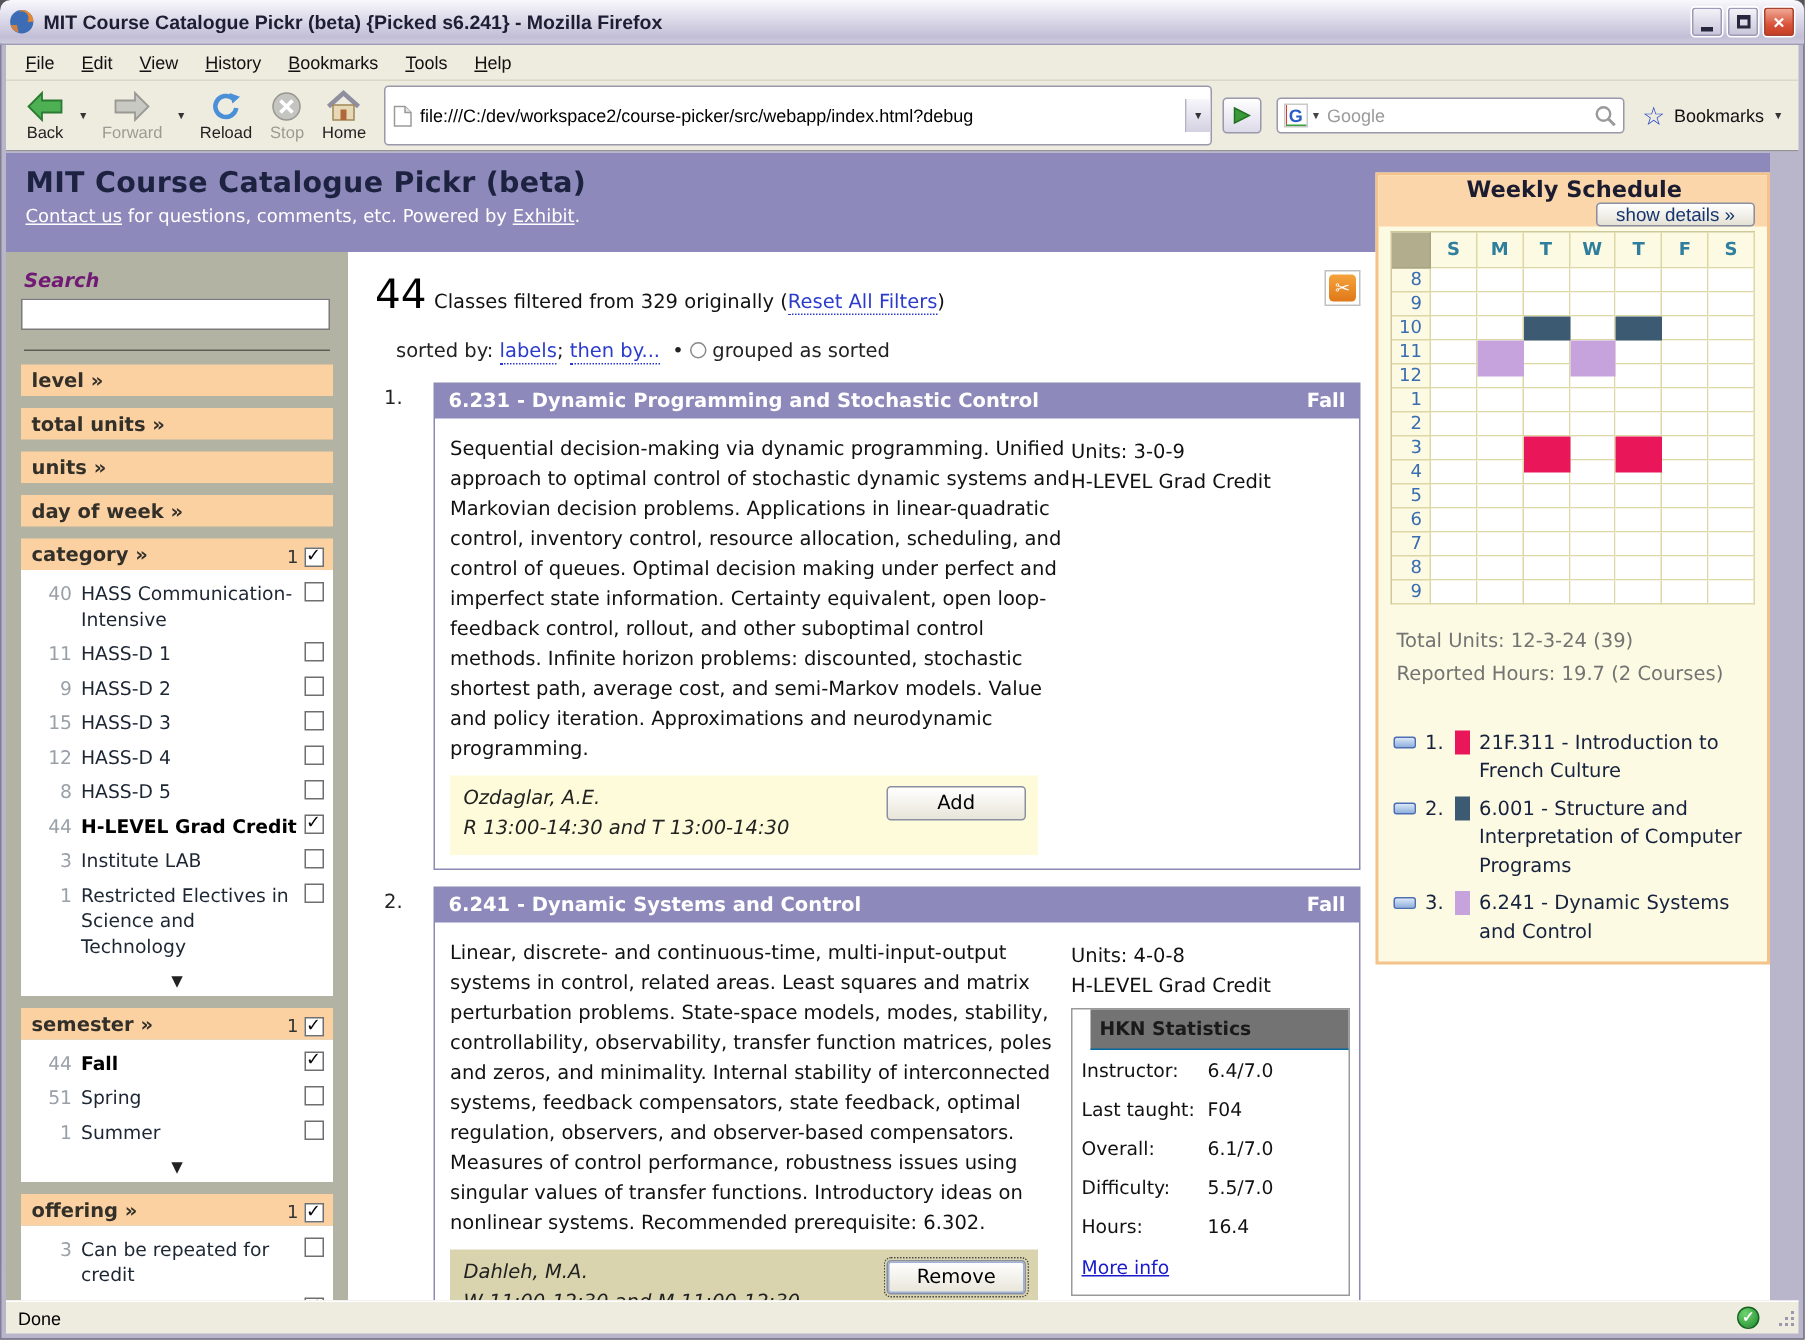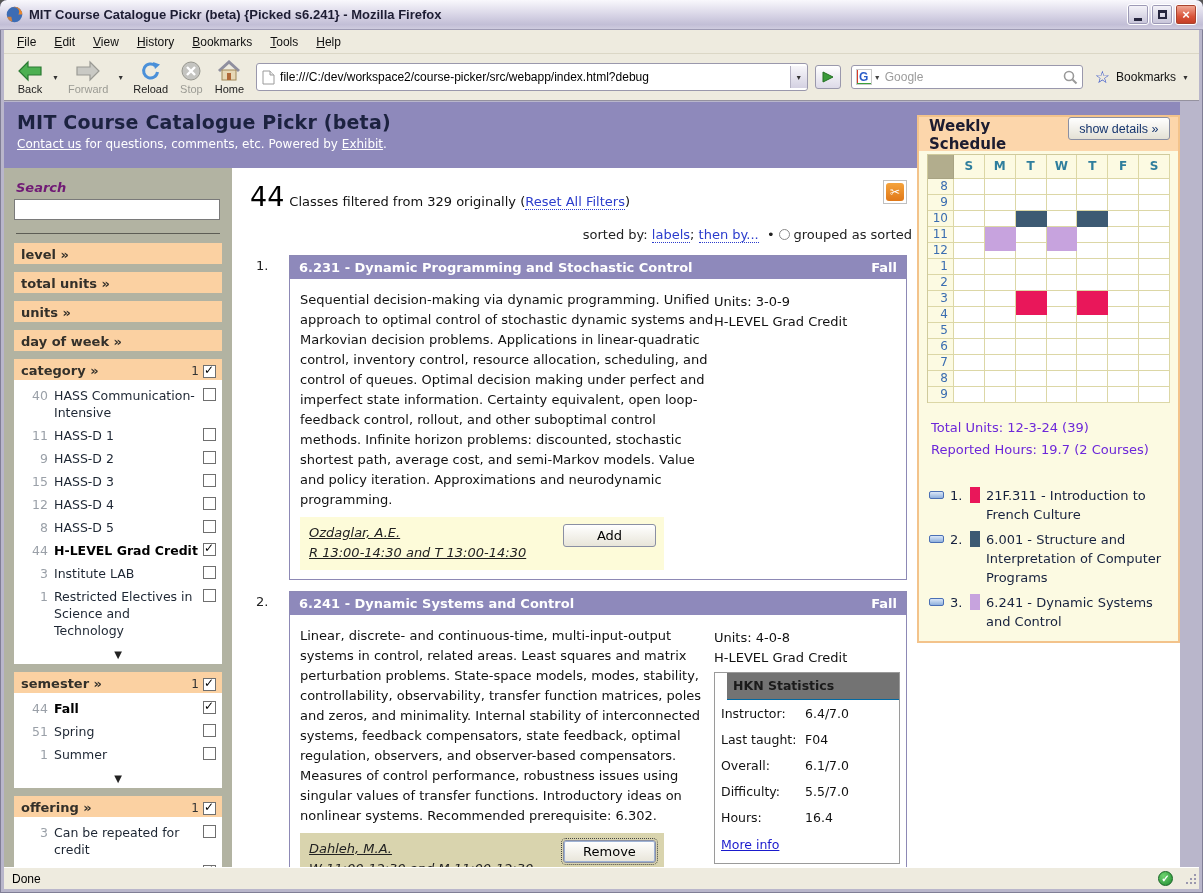--- a/index.html
+++ b/index.html
@@ -35,21 +35,21 @@
 
   
   .toolbar { position:absolute; left:4px; top:54px; width:1195px; height:47px; background:#eeebdf;
     border-bottom:1px solid #95929f; display:flex; align-items:center; padding:0 8px; gap:2px;
     font-family:"Liberation Sans",sans-serif; }
   .tbtn { display:flex; flex-direction:column; align-items:center; justify-content:center;
     padding:1px 5px; height:44px; }
   .tlabel { font-size:11px; color:#222; margin-top:1px; }
   .tbtn.disabled .tlabel { color:#9b9b94; }
   .tcaret { font-size:7px; color:#333; padding:0 2px; align-self:center; }
-  .urlbar { flex:1; height:28px; background:#fff; border:1px solid #9a98ac; border-radius:3px;
+  .urlbar { flex:1; height:40px; background:#fff; border:1px solid #9a98ac; border-radius:3px;
     display:flex; align-items:center; margin:0 5px; padding-left:5px; overflow:hidden; }
   .url-text { flex:1; font-size:12px; color:#000; white-space:nowrap; overflow:hidden; margin-left:5px; }
   .url-drop { width:17px; height:22px; background:linear-gradient(#f7f6fa,#d4d1e2);
     border-left:1px solid #b5b2c4; font-size:7px; color:#333; display:flex; align-items:center; justify-content:center; }
   .go-btn { width:26px; height:24px; border:1px solid #9a98ac; border-radius:3px;
     background:linear-gradient(#ffffff,#dddae8); display:flex; align-items:center; justify-content:center; margin-right:8px; }
   .searchbar { width:232px; height:24px; background:#fff; border:1px solid #9a98ac; border-radius:3px;
     display:flex; align-items:center; padding:0 4px; }
   .g-ic { width:16px; height:16px; border:1px solid #c9c9c9; font-size:12px; font-weight:bold;
     color:#2a5cc8; text-align:center; line-height:14px; box-shadow:inset 0 -1px 0 #3aa03a, inset 1px 0 0 #d93a2a; }
@@ -91,67 +91,67 @@
 
   
   .main { position:absolute; left:228px; top:66px; width:680px; height:699px; overflow:hidden; }
   .summary { padding:13px 0 0 18px; font-size:13px; color:#111; }
   .big-count { font-size:27px; color:#000; margin-right:5px; }
   .dotlink { color:#2b3ccc; text-decoration:none; border-bottom:1px dotted #2b3ccc; cursor:pointer; }
   .exhibit-badge { position:absolute; left:651px; top:12px; width:24px; height:24px; background:#fff;
     border:1px solid #c0c0c0; padding:2px; }
   .exhibit-badge .sq { width:18px; height:18px; background:linear-gradient(#f5a33c,#e07818);
     border-radius:3px; color:#fff; font-size:12px; text-align:center; line-height:18px; }
-  .sortrow { margin-top:15px; text-align:right; font-size:13px; color:#222; }
+  .sortrow { margin-top:15px; text-align:left; font-size:13px; color:#222;margin-left:32px; }
   .bullet { margin:0 4px; }
   .radio { display:inline-block; width:11px; height:11px; border:1px solid #888; border-radius:50%;
     background:#fff; vertical-align:-1px; margin-right:4px; }
   .courses { margin-top:13px; }
   .course-row { display:flex; margin-bottom:11px; }
   .course-num { width:57px; flex:0 0 57px; padding:3px 0 0 24px; font-size:13px; color:#222; }
   .course-box { width:618px; border:1px solid #8d89b5; background:#fff; }
   .course-hdr { height:23px; background:#8e89bb; color:#fff; display:flex; align-items:center;
     padding:0 9px; font-size:13px; font-weight:bold; }
   .ch-term { margin-left:auto; }
   .course-body { position:relative; padding:11px 8px 9px 8px; }
   .course-desc { width:414px; font-size:13px; line-height:20px; color:#111; margin-left:2px; }
   .course-side { position:absolute; left:424px; top:13px; width:186px; font-size:13px; color:#111; line-height:20px; }
   .hkn { border:1px solid #9a9a9a; margin-top:4px; background:#fff; font-size:12.5px; }
   .hkn-hdr { background:#737373; font-weight:bold; padding:3px 6px; border-bottom:1px solid #0369a1; color:#1a1a1a;margin-left:12px; }
   .hkn-row { display:flex; padding:4px 6px 2px 6px; }
   .hkn-row span:first-child { width:84px; flex:0 0 84px; }
   .hkn-more { display:block; color:#1a1acd; text-decoration:underline; padding:5px 6px 8px 6px; cursor:pointer; }
-  .course-foot { position:relative; width:364px; margin:7px 0 0 2px; padding:6px 9px 7px 9px;
-    font-style:italic; font-size:13px; line-height:20px; color:#222;text-decoration:underline; }
+  .course-foot { position:relative; width:392px; margin:7px 0 0 2px; padding:6px 9px 7px 9px;
+    font-style:italic; font-size:13px; line-height:20px; color:#222; }
   .foot-yellow { background:#fdfbd9; }
   .foot-khaki { background:#d9d4ae; }
   .xp-btn { position:absolute; right:8px; top:7px; width:93px; height:23px;
     border:1px solid #8a8fa3; border-radius:3px; background:linear-gradient(#ffffff,#e8e5d9);
     font-family:"DejaVu Sans",sans-serif; font-size:13px; font-style:normal; color:#000; cursor:pointer; }
   .xp-btn.focused { outline:1px dotted #444; outline-offset:1px; box-shadow:inset 0 0 0 1px #9db2d4; }
 
   
   .panel { position:absolute; left:913px; top:13px; width:263px; height:528px;
     background:#fcfae2; border:2px solid #f3c38b; overflow:hidden; }
-  .panel-hdr { height:34px; background:#fcd6ab; display:flex; align-items:flex-start; padding:0 8px 0 10px; }
+  .panel-hdr { height:34px; background:#fcd6ab; display:flex; align-items:center; padding:0 8px 0 10px;flex-direction:column; }
   .panel-title { font-size:15px; font-weight:bold; color:#1c1c30; }
   .details-btn { position:static; margin-left:auto; width:106px; height:23px;
     border:1px solid #8a8fa3; border-radius:3px; background:linear-gradient(#ffffff,#e4e1d5);
     font-size:12.5px; color:#16356e; cursor:pointer; }
   .sg { position:relative; margin:3px 8px 0 8px; display:grid;
     grid-template-columns:26px repeat(7,1fr); grid-template-rows:24px repeat(14,16px);
     border-left:1px solid #cfca9c; border-top:1px solid #cfca9c; }
   .sg-corner { background:#b2ad8d; border-right:1px solid #a8a383; border-bottom:1px solid #a8a383; }
   .sg-day { font-size:12px; font-weight:bold; color:#2f7e9d; text-align:center; line-height:23px;
     border-right:1px solid #dcd7a6; border-bottom:1px solid #dcd7a6; }
   .sg-hour { font-size:12px; color:#3a6db0; text-align:right; padding-right:5px; line-height:15px;
     border-right:1px solid #dcd7a6; border-bottom:1px solid #dcd7a6; }
   .sg-cell { background:#fff; border-right:1px solid #dcd7a6; border-bottom:1px solid #dcd7a6; }
   .sg-block { position:absolute; }
-  .totals { margin:14px 0 0 12px; font-size:13px; color:#6d28d9; line-height:22px; }
+  .totals { margin:14px 0 0 12px; font-size:13px; color:#737373; line-height:22px; }
   .picked { margin-top:22px; }
   .picked-item { display:flex; padding:3px 8px 3px 10px; font-size:13px; color:#16213e; line-height:19px; }
   .minus-icon { width:15px; height:8px; flex:0 0 15px; margin-top:5px;
     background:linear-gradient(#dbe7f7,#8fb0dd); border:1px solid #4a6fb5; border-radius:2px; }
   .pick-num { width:18px; flex:0 0 18px; margin-left:6px; }
   .swatch { width:10px; height:16px; flex:0 0 10px; margin:1px 6px 0 2px; }
   .pick-label { flex:1; }
 
   
   .statusbar { position:absolute; left:4px; top:867px; width:1195px; height:22px; background:#eeebdf;

